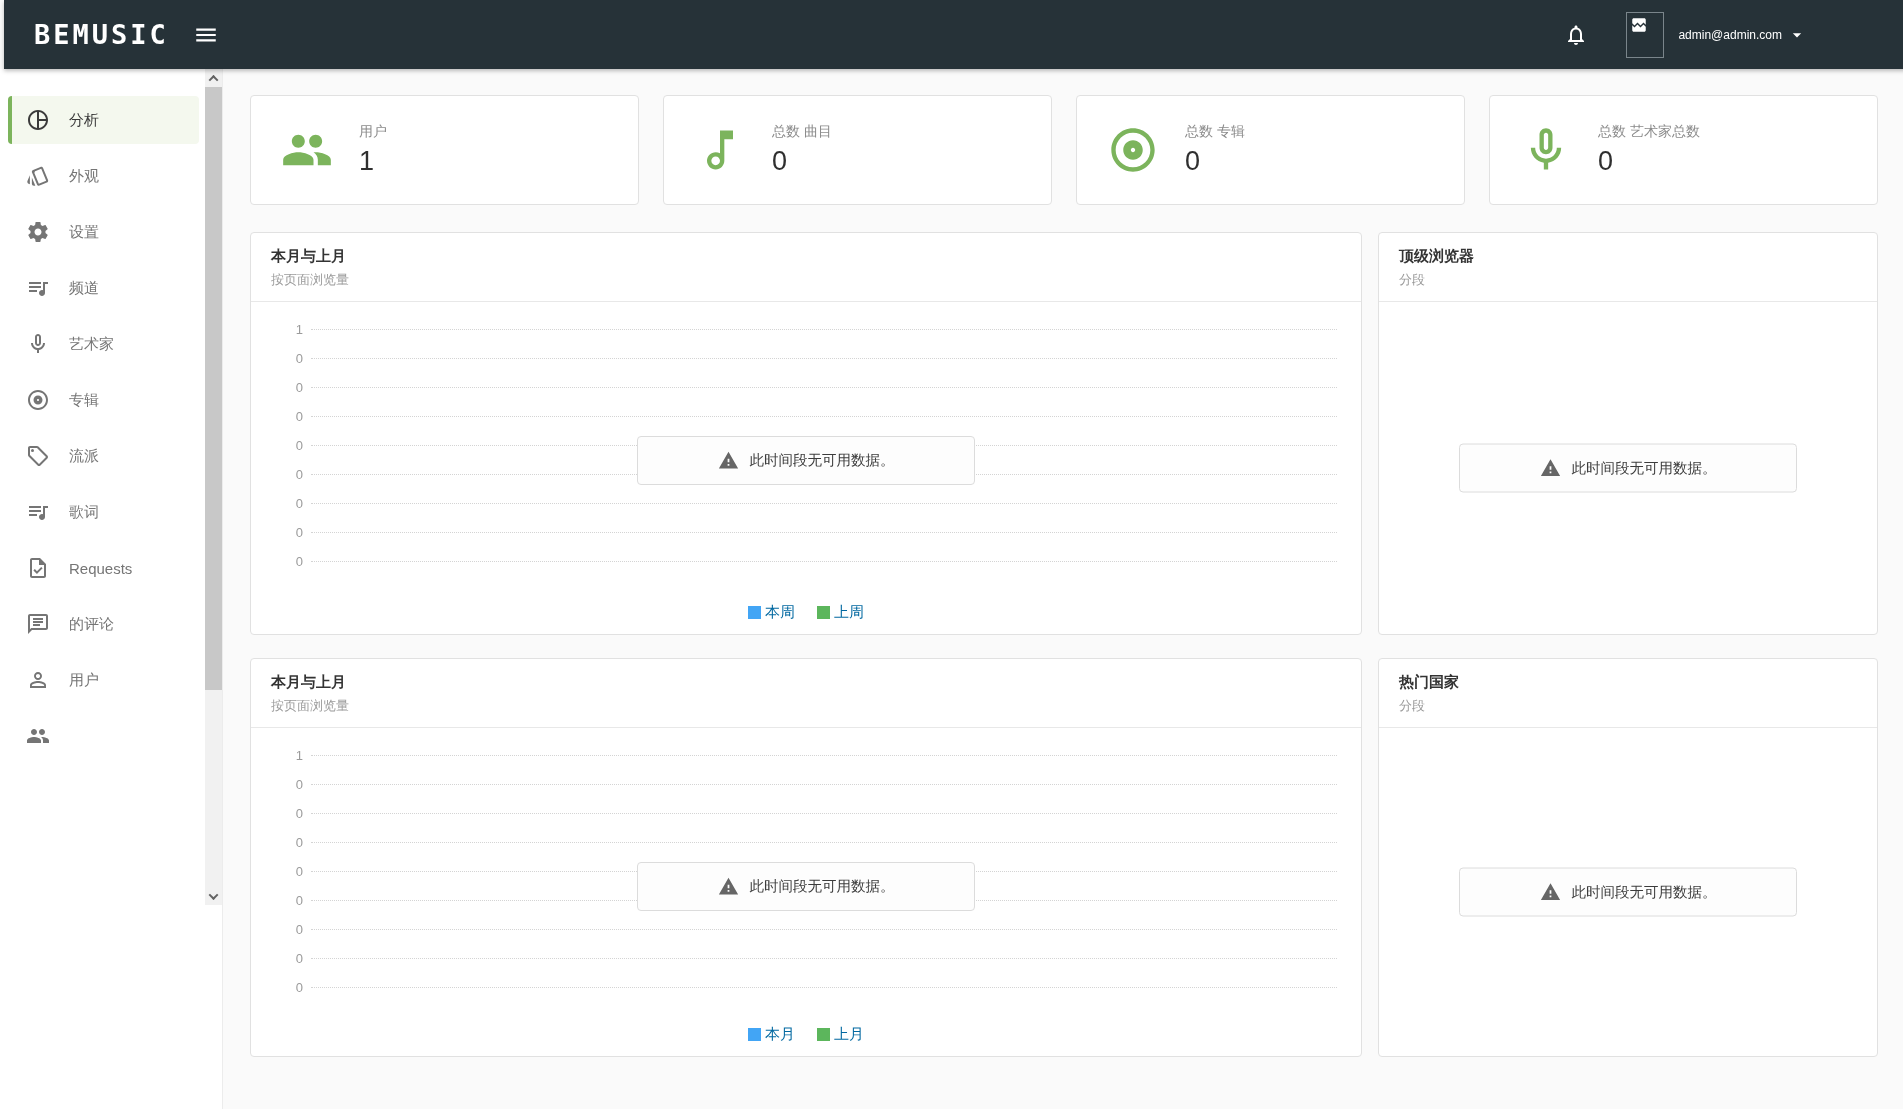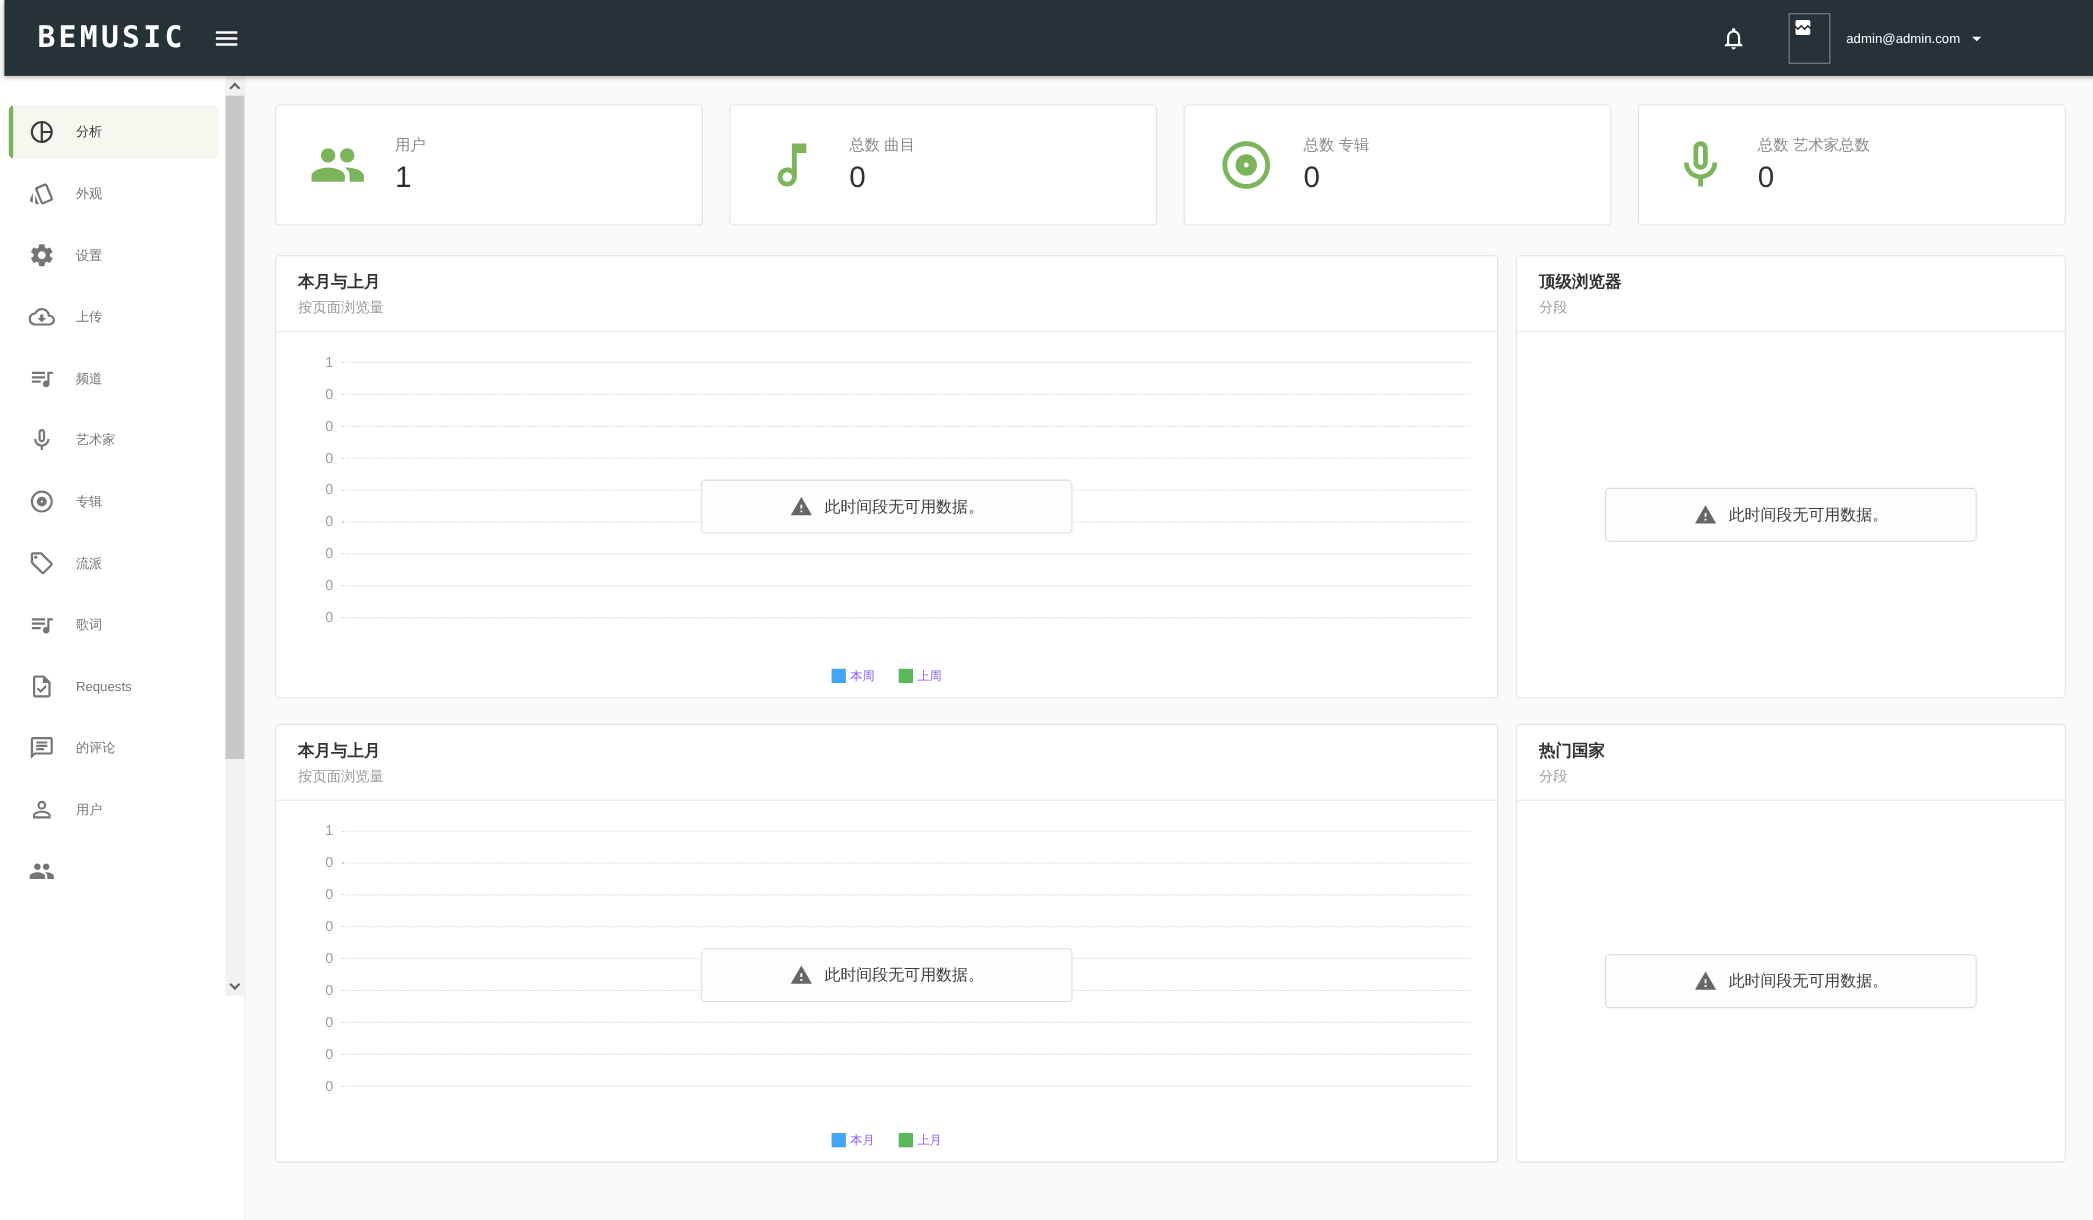--- a/index.html
+++ b/index.html
@@ -31,21 +31,21 @@
              border-right:1px solid #ececec; z-index:20; }
   .side-nav { position:absolute; top:0; left:0; width:206px; height:836px; overflow:hidden;
               padding-top:27px; }
   .side-item { position:relative; height:48px; margin:0 7px 8px 8px; border-radius:4px;
                display:flex; align-items:center; padding-left:18px; cursor:pointer; color:#757575; }
   .side-item .accent { display:none; }
   .side-item.active { background:#f4f8ee; color:#3a3a3a; }
   .side-item.active .accent { display:block; position:absolute; left:0; top:0; bottom:0;
                width:4px; background:#7CB45C; border-radius:4px 0 0 4px; }
   .side-ic { width:24px; height:24px; flex:none; }
-  .side-label { margin-left:19px; font-size:12px; white-space:nowrap; }
+  .side-label { margin-left:19px; font-size:15px; white-space:nowrap; }
   .side-item.active .side-label { color:#3a3a3a; }
 
   
   .sbar { position:absolute; top:0; right:0; width:17px; height:836px; background:#f1f1f1;
           display:flex; flex-direction:column; }
   .sb-btn { height:18px; flex:none; background:#f1f1f1; display:flex; align-items:center;
             justify-content:center; cursor:pointer; }
   .chev { width:7px; height:7px; border-left:2px solid #636363; border-top:2px solid #636363; }
   .chev.up { transform:rotate(45deg) translate(1px,1px); }
   .chev.down { transform:rotate(225deg) translate(1px,1px); }
@@ -81,21 +81,21 @@
                min-width:338px; height:49px; background:#fdfdfd; border:1px solid #dcdcdc;
                border-radius:4px; display:flex; align-items:center; justify-content:center;
                gap:11px; padding:12px 24px; white-space:nowrap; }
   .empty-box .warn { width:21px; height:21px; color:#666; flex:none; }
   .empty-box .warn svg { width:21px; height:21px; }
   .empty-text { font-size:14.5px; color:#3c3c3c; }
   .seg-body { flex:1; position:relative; }
   .seg-body .empty-box { top:50%; transform:translate(-50%,-50%); }
   .legend { position:absolute; bottom:12px; left:0; right:0; display:flex;
             justify-content:center; gap:22px; }
-  .lg-item { display:flex; align-items:center; font-size:11px; color:#8b5cf6; }
+  .lg-item { display:flex; align-items:center; font-size:15px; color:#0369a1; }
   .lg-sq { width:13px; height:13px; margin-right:4px; display:inline-block; }
 </style>
 </head>
 <body>
 
 <header class="topbar">
   <div class="logo">BEMUSIC</div>
   <div class="hamburger" id="ic-menu">
       <svg class="" viewBox="0 0 24 24" fill="currentColor">
         <path d="M3 18h18v-2H3v2zm0-5h18v-2H3v2zm0-7v2h18V6H3z"></path>
@@ -135,26 +135,20 @@
         <span class="side-label">外观</span>
       </div>
       <div class="side-item">
         <svg class="side-ic" viewBox="0 0 24 24" fill="currentColor">
           <path d="M19.43 12.98c.04-.32.07-.64.07-.98s-.03-.66-.07-.98l2.11-1.65c.19-.15.24-.42.12-.64l-2-3.46c-.12-.22-.39-.3-.61-.22l-2.49 1c-.52-.4-1.08-.73-1.69-.98l-.38-2.65C14.46 2.18 14.25 2 14 2h-4c-.25 0-.46.18-.49.42l-.38 2.65c-.61.25-1.17.59-1.69.98l-2.49-1c-.23-.09-.49 0-.61.22l-2 3.46c-.13.22-.07.49.12.64l2.11 1.65c-.04.32-.07.65-.07.98s.03.66.07.98l-2.11 1.65c-.19.15-.24.42-.12.64l2 3.46c.12.22.39.3.61.22l2.49-1c.52.4 1.08.73 1.69.98l.38 2.65c.03.24.24.42.49.42h4c.25 0 .46-.18.49-.42l.38-2.65c.61-.25 1.17-.59 1.69-.98l2.49 1c.23.09.49 0 .61-.22l2-3.46c.12-.22.07-.49-.12-.64l-2.11-1.65zM12 15.5c-1.93 0-3.5-1.57-3.5-3.5s1.57-3.5 3.5-3.5 3.5 1.57 3.5 3.5-1.57 3.5-3.5 3.5z"></path>
         </svg>
         <span class="side-label">设置</span>
       </div>
       <div class="side-item">
         <svg class="side-ic" viewBox="0 0 24 24" fill="currentColor">
-          <path d="M19.35 10.04C18.67 6.59 15.64 4 12 4 9.11 4 6.6 5.64 5.35 8.04 2.34 8.36 0 10.91 0 14c0 3.31 2.69 6 6 6h13c2.76 0 5-2.24 5-5 0-2.64-2.05-4.78-4.65-4.96zM19 18H6c-2.21 0-4-1.79-4-4s1.79-4 4-4h.71C7.37 7.69 9.48 6 12 6c3.04 0 5.5 2.46 5.5 5.5v.5H19c1.66 0 3 1.34 3 3s-1.34 3-3 3zm-5.55-8h-2.9v3H8l4 4 4-4h-2.55z"></path>
-        </svg>
-        <span class="side-label">上传</span>
-      </div>
-      <div class="side-item">
-        <svg class="side-ic" viewBox="0 0 24 24" fill="currentColor">
           <path d="M15 6H3v2h12V6zm0 4H3v2h12v-2zM3 16h8v-2H3v2zM17 6v8.18c-.31-.11-.65-.18-1-.18-1.66 0-3 1.34-3 3s1.34 3 3 3 3-1.34 3-3V8h3V6h-5z"></path>
         </svg>
         <span class="side-label">频道</span>
       </div>
       <div class="side-item">
         <svg class="side-ic" viewBox="0 0 24 24" fill="currentColor">
           <path d="M12 14c1.66 0 3-1.34 3-3V5c0-1.66-1.34-3-3-3S9 3.34 9 5v6c0 1.66 1.34 3 3 3zm-1-9c0-.55.45-1 1-1s1 .45 1 1v6c0 .55-.45 1-1 1s-1-.45-1-1V5zm6 6c0 2.76-2.24 5-5 5s-5-2.24-5-5H5c0 3.53 2.61 6.43 6 6.92V21h2v-3.08c3.39-.49 6-3.39 6-6.92h-2z"></path>
         </svg>
         <span class="side-label">艺术家</span>
       </div>

